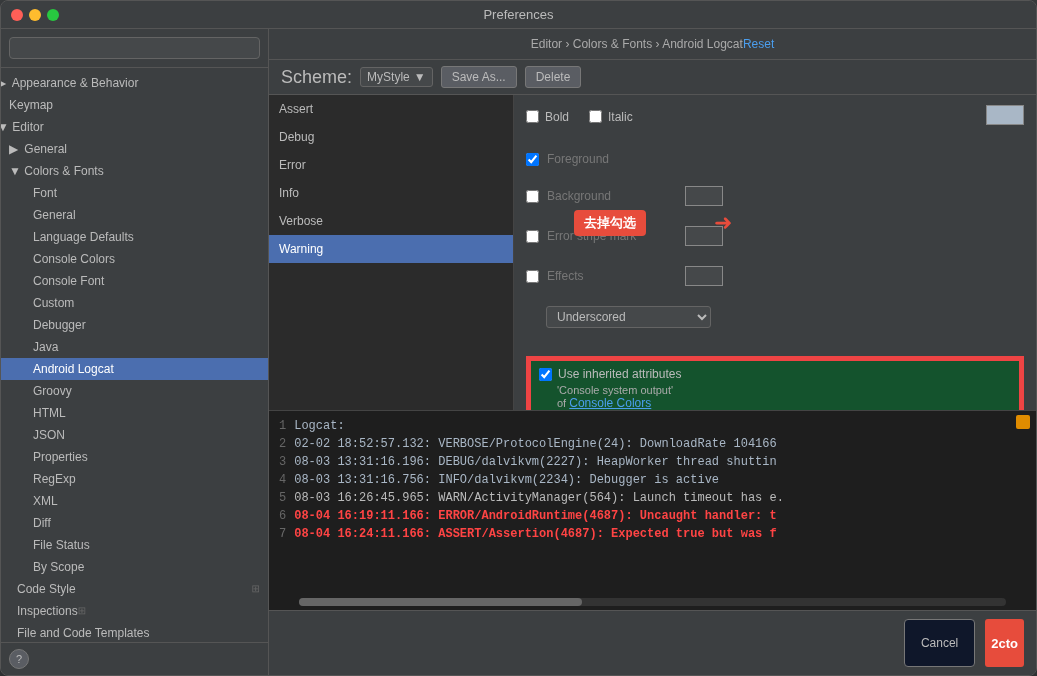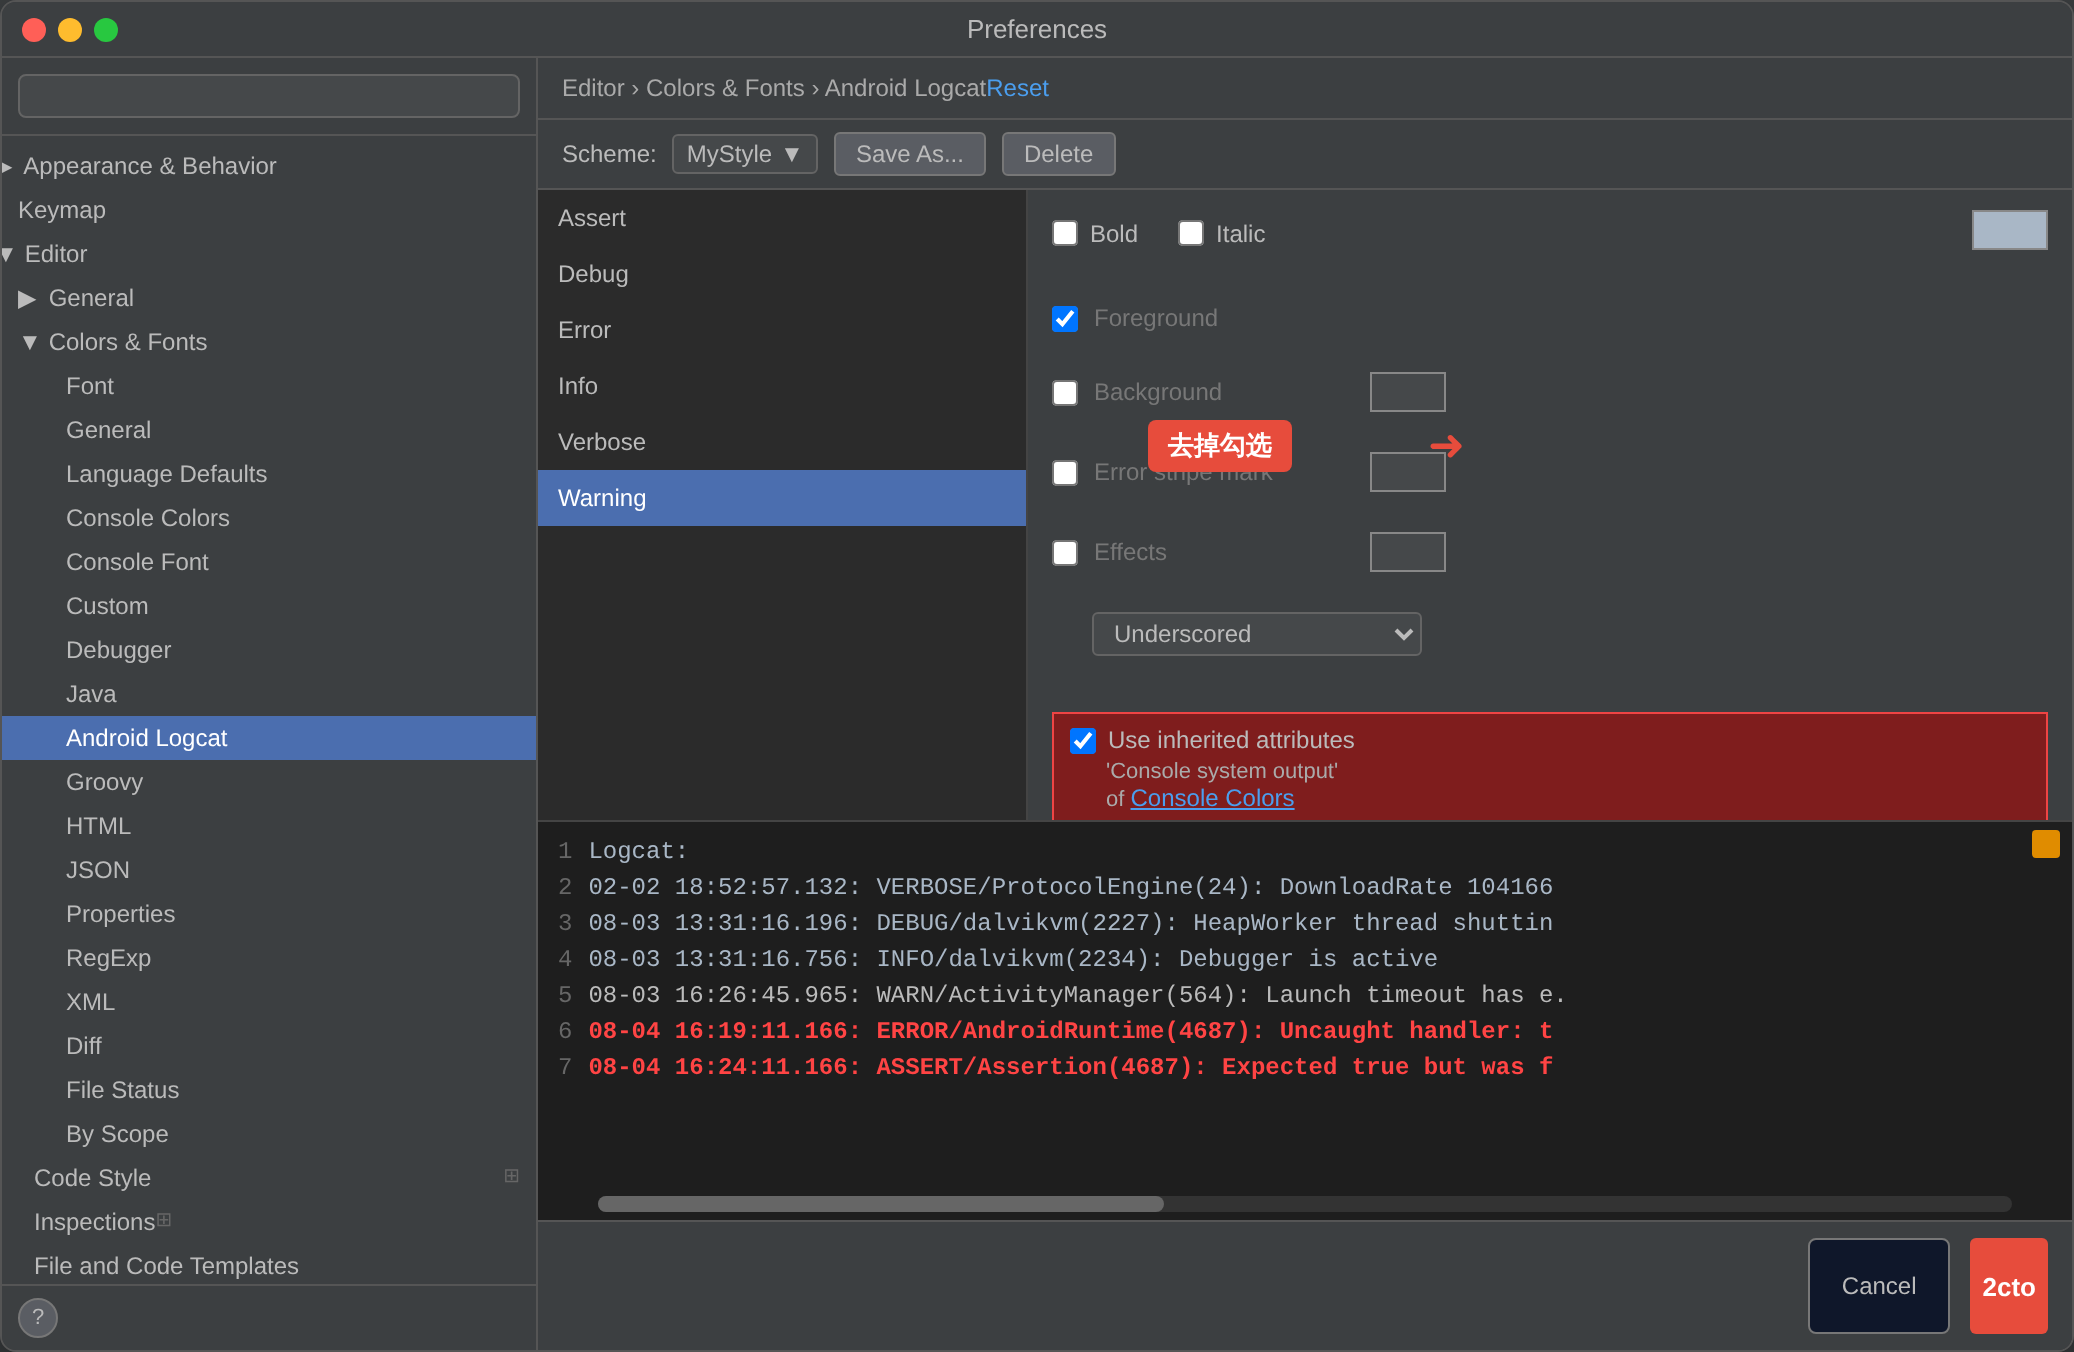--- a/index.html
+++ b/index.html
@@ -124,21 +124,21 @@
       flex: 1;
       display: flex;
       flex-direction: column;
       overflow: hidden;
       background: #3c3f41;
     }
     .content-header {
       padding: 8px 12px;
       display: flex;
       align-items: center;
-      justify-content: flex-start;
+      justify-content: center;
       border-bottom: 1px solid #555;
       flex-shrink: 0;
     }
     .breadcrumb {
       color: #aaa;
       font-size: 12px;
     }
     .reset-btn {
       color: #4b9eee;
       background: none;
@@ -147,21 +147,21 @@
       font-size: 12px;
     }
     .scheme-row {
       padding: 6px 12px;
       display: flex;
       align-items: center;
       gap: 8px;
       border-bottom: 1px solid #555;
       flex-shrink: 0;
     }
-    .scheme-label { color: #bbb; font-size: 12px; }
+    .scheme-label { color: #bbb; font-size: 18px; }
     .scheme-select {
       background: #45484a;
       border: 1px solid #646464;
       border-radius: 3px;
       color: #bbb;
       padding: 2px 6px;
       font-size: 12px;
       display: flex; align-items: center; gap: 4px;
     }
     .save-btn, .delete-btn {
@@ -240,24 +240,24 @@
     .effects-select {
       background: #45484a;
       border: 1px solid #646464;
       border-radius: 3px;
       color: #bbb;
       padding: 2px 6px;
       font-size: 12px;
       width: 165px;
     }
     .inherited-box {
-      border: 1px solid #ef4444;
+      border: 5px solid #ef4444;
       border-radius: 0;
       padding: 6px 8px;
-      background: #7f1d1d;
+      background: #14532d;
       margin-top: 6px;
     }
     .inherited-link { color: #4b9eee; cursor: pointer; font-size: 12px; }
     
     .preview-area {
       border-top: 1px solid #444;
       background: #1e1e1e;
       font-family: "Courier New", monospace;
       font-size: 12px;
       padding: 6px 10px;

